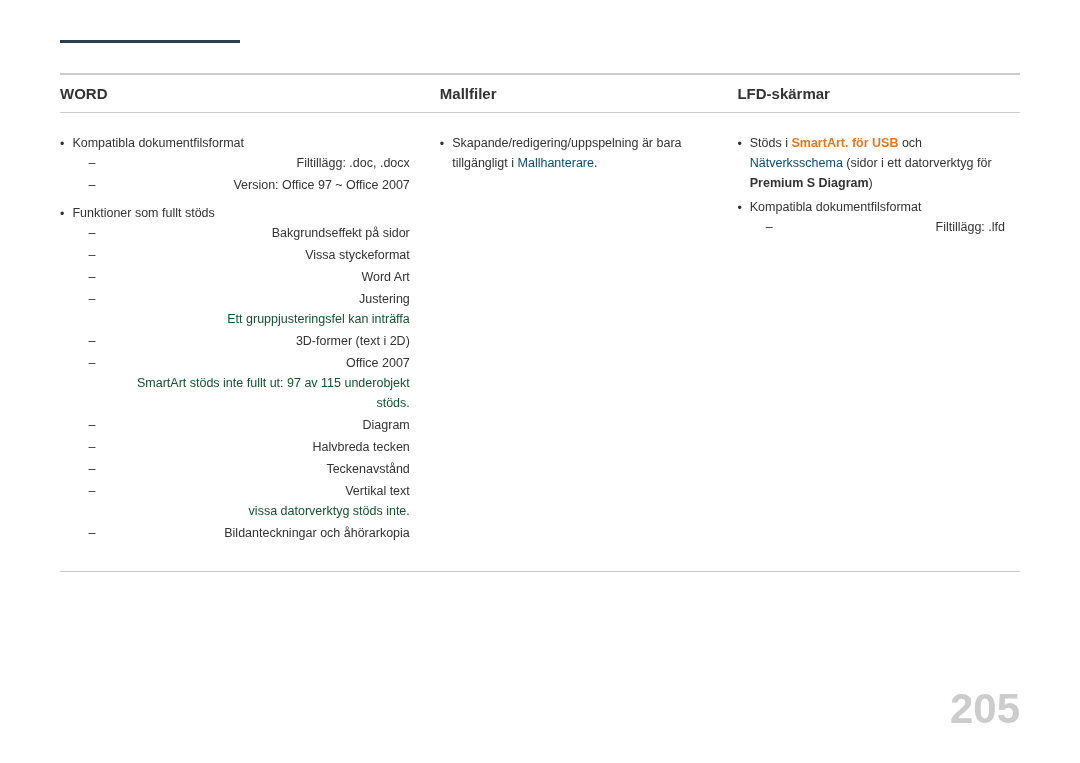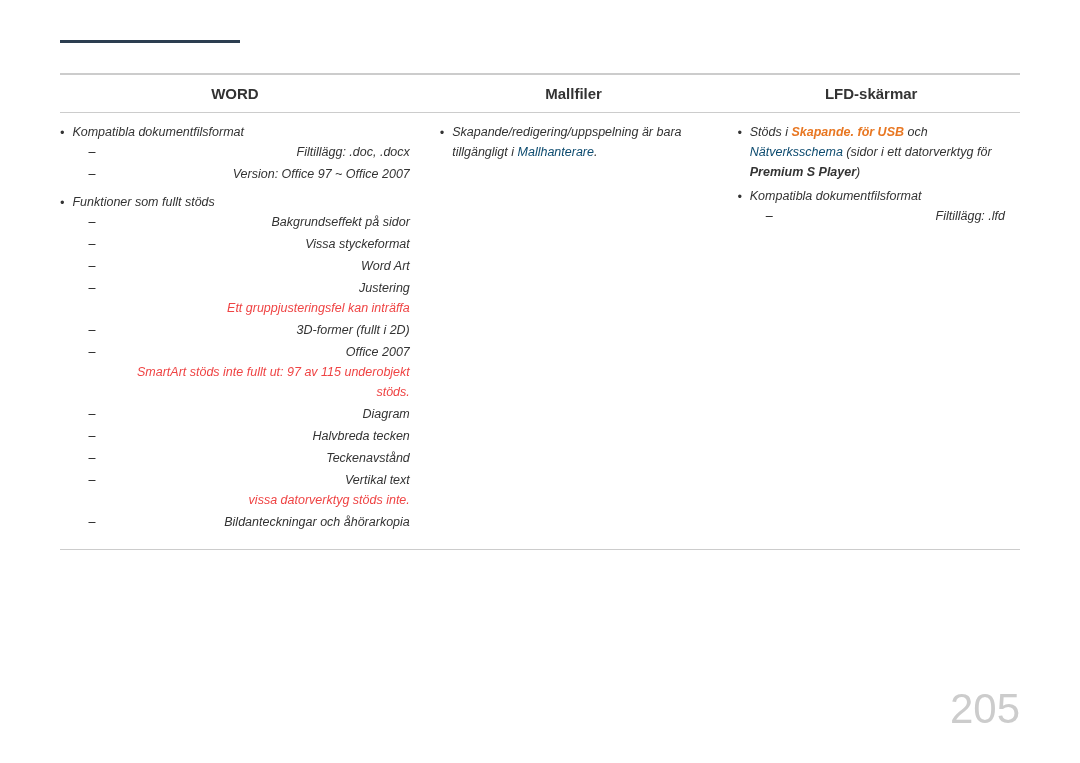--- a/index.html
+++ b/index.html
@@ -46,39 +46,38 @@
       border-collapse: collapse;
       margin-top: 0;
     }
 
     table {
       width: 100%;
       border-collapse: collapse;
     }
 
     th {
-      text-align: center;
+      text-align: left;
       padding: 10px 15px 10px 15px;
       font-weight: bold;
       font-size: 15px;
       border-bottom: 1px solid #cccccc;
       vertical-align: bottom;
     }
 
     th:first-child {
       padding-left: 0;
     }
 
     td {
       vertical-align: top;
-      padding: 9px 15px;
+      padding: 20px 15px;
       border-bottom: 1px solid #cccccc;
       font-size: 12.5px;
       line-height: 1.6;
-      font-style: italic;
     }
 
     td:first-child {
       padding-left: 0;
     }
 
     .col-word { width: 38%; }
     .col-mall { width: 31%; }
     .col-lfd  { width: 31%; }
 
@@ -120,21 +119,21 @@
       flex-shrink: 0;
     }
 
     .li-content {
       flex: 1;
     }
 
     .sub-note {
       margin-left: 0;
       padding-left: 0;
-      color: #ef4444;
+      color: #14532d;
       font-size: 12.5px;
     }
 
     .orange-bold {
       color: #e87722;
       font-weight: bold;
     }
 
     .orange {
       color: #0c4a6e;
@@ -143,21 +142,21 @@
     .bold {
       font-weight: bold;
     }
 
     .page-number {
       position: absolute;
       bottom: 30px;
       right: 60px;
       font-size: 42px;
       color: #cccccc;
-      font-weight: 400;
+      font-weight: 700;
       margin-left: 28px;
     }
 
     .header-row th {
       border-top: 1px solid #cccccc;
     }
   </style>
 </head>
 <body>
 
@@ -220,21 +219,21 @@
                   </li>
                   <li>
                     <span></span>
                     <div class="li-content">
                       <span>Justering</span><br>
                       <span class="sub-note">Ett gruppjusteringsfel kan inträffa</span>
                     </div>
                   </li>
                   <li>
                     <span></span>
-                    <span class="li-content">3D-former (fullt i 2D)</span>
+                    <span class="li-content">3D-former (text i 2D)</span>
                   </li>
                   <li>
                     <span></span>
                     <div class="li-content">
                       <span>Office 2007</span><br>
                       <span class="sub-note">SmartArt stöds inte fullt ut: 97 av 115 underobjekt stöds.</span>
                     </div>
                   </li>
                   <li>
                     <span></span>
@@ -274,22 +273,22 @@
               </div>
             </li>
           </ul>
         </td>
 
         <td class="col-lfd">
           <ul class="bullet-list">
             <li>
               <span></span>
               <div class="li-content">
-                <span>Stöds i </span><span class="orange-bold">Skapande. för USB</span><span> och</span><br>
-                <span class="orange">Nätverksschema</span><span> (sidor i ett datorverktyg för </span><span class="bold">Premium S Player</span><span>)</span>
+                <span>Stöds i </span><span class="orange-bold">SmartArt. för USB</span><span> och</span><br>
+                <span class="orange">Nätverksschema</span><span> (sidor i ett datorverktyg för </span><span class="bold">Premium S Diagram</span><span>)</span>
               </div>
             </li>
             <li>
               <span></span>
               <div class="li-content">
                 <span>Kompatibla dokumentfilsformat</span>
                 <ul class="dash-list">
                   <li>
                     <span></span>
                     <span class="li-content">Filtillägg: .lfd</span>

